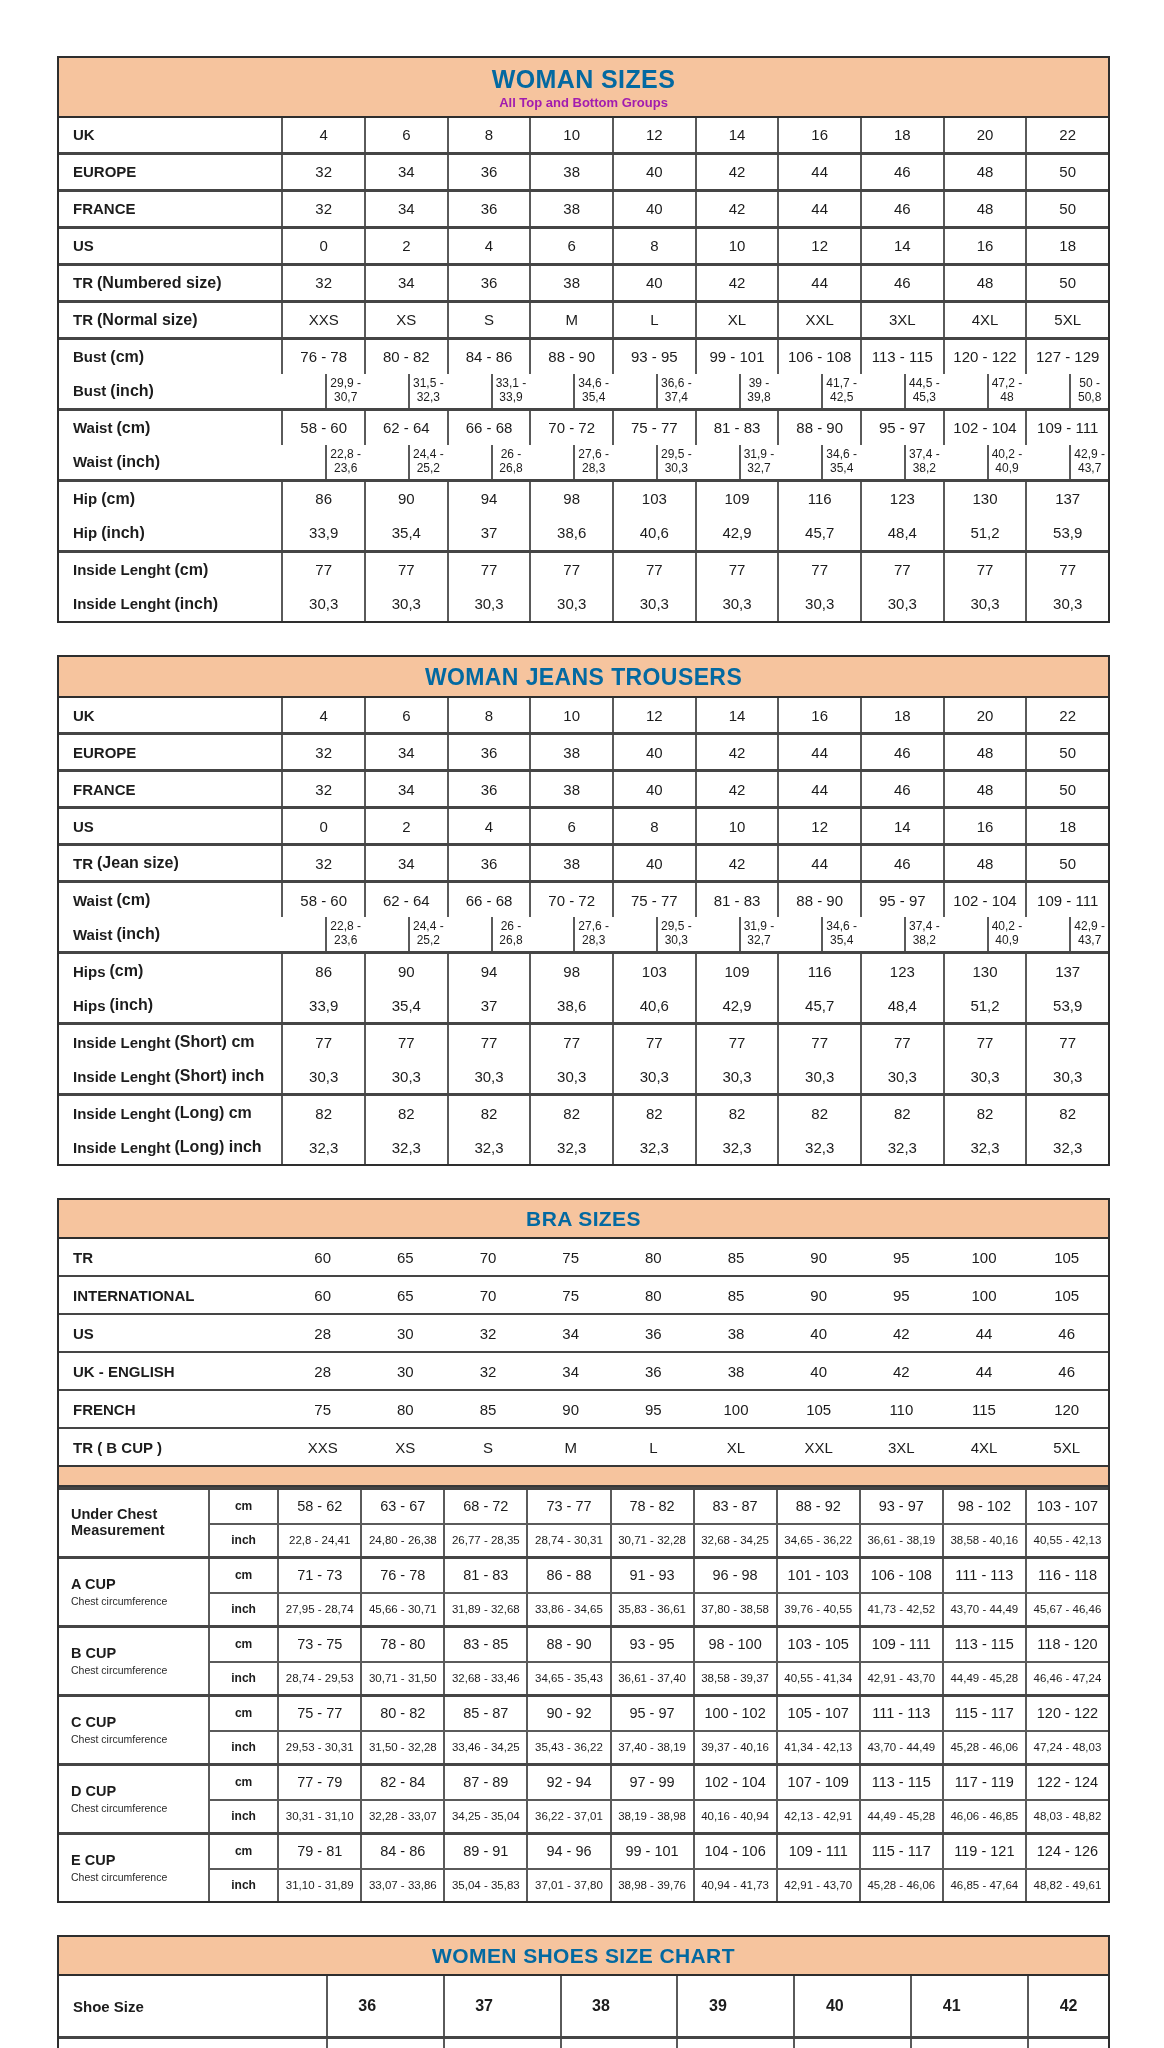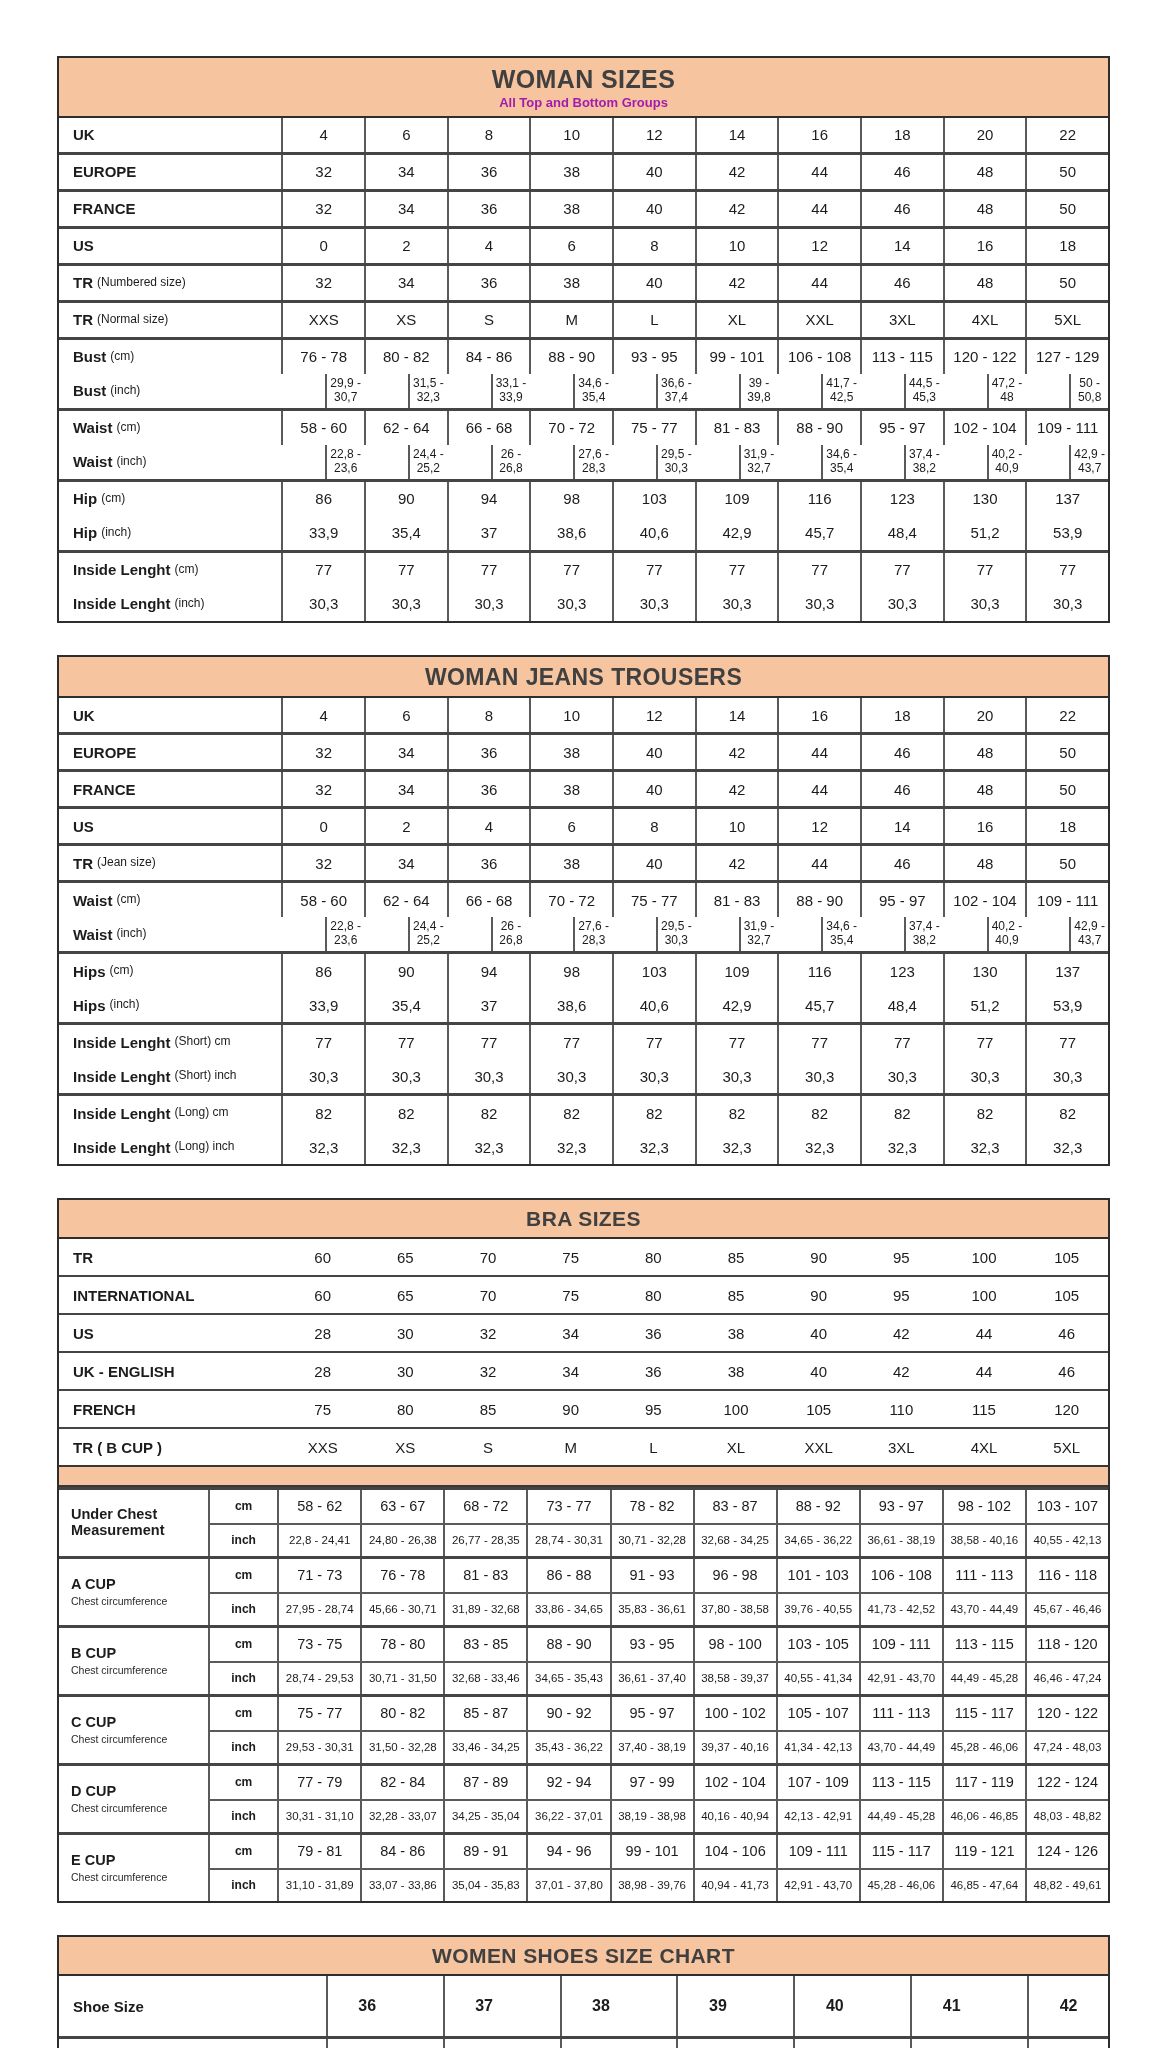--- a/index.html
+++ b/index.html
@@ -12,37 +12,37 @@
   .table{
     width:1053px;box-sizing:border-box;
     border:2px solid #2e2e2e;
     margin-bottom:32px;background:#ffffff;
   }
   .thead{
     background:#f6c49e;text-align:center;
     border-bottom:2px solid #2e2e2e;
     padding:7px 0 6px 0;
   }
-  .thead .title{font-size:25px;font-weight:bold;letter-spacing:.4px;color:#404040;line-height:1.15;}
+  .thead .title{font-size:25px;font-weight:bold;letter-spacing:.4px;color:#0369a1;line-height:1.15;}
   .thead .title.md{font-size:23px;}
   .thead .title.sm{font-size:21px;}
   .thead .subtitle{font-size:13px;font-weight:bold;margin-top:1px;color:#a21caf;}
 
   
   .row{display:grid;grid-template-columns:21.2% repeat(10,1fr);align-items:stretch;}
   .cell{
     display:flex;align-items:center;justify-content:center;
     text-align:center;font-size:15px;padding:2px 2px;min-height:34px;
     border-left:2px solid #5a5a5a;box-sizing:border-box;line-height:1.15;
   }
   .cell.label{
     justify-content:flex-start;text-align:left;border-left:none;
     font-weight:bold;padding-left:14px;
   }
-  .cell.label .note{font-weight:normal;font-size:12px;margin-left:4px;white-space:nowrap;}
+  .cell.label .note{font-weight:bold;font-size:16px;margin-left:4px;white-space:nowrap;}
   .block{border-top:3px solid #454545;}
   .block:first-of-type{border-top:none;}
   .thead + .block{border-top:none;}
   .small-vals .cell:not(.label){font-size:12px;margin-left:44px;}
 
   
   .bra-top{display:grid;grid-template-columns:21.2% repeat(10,1fr);border-top:2px solid #454545;}
   .bra-top:first-of-type,.thead + .bra-top{border-top:none;}
   .bra-top .cell{border-left:none;min-height:36px;}
   .strip{height:18px;background:#f6c49e;border-top:2px solid #383838;border-bottom:2px solid #383838;}

